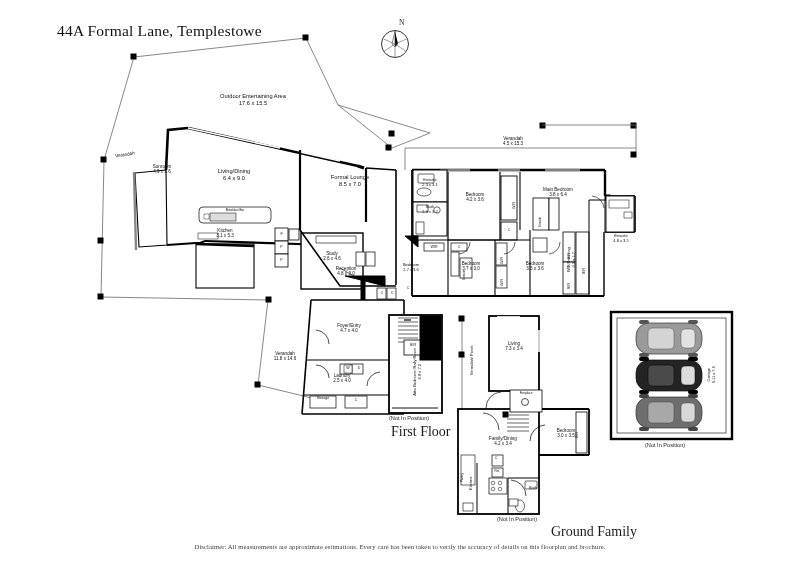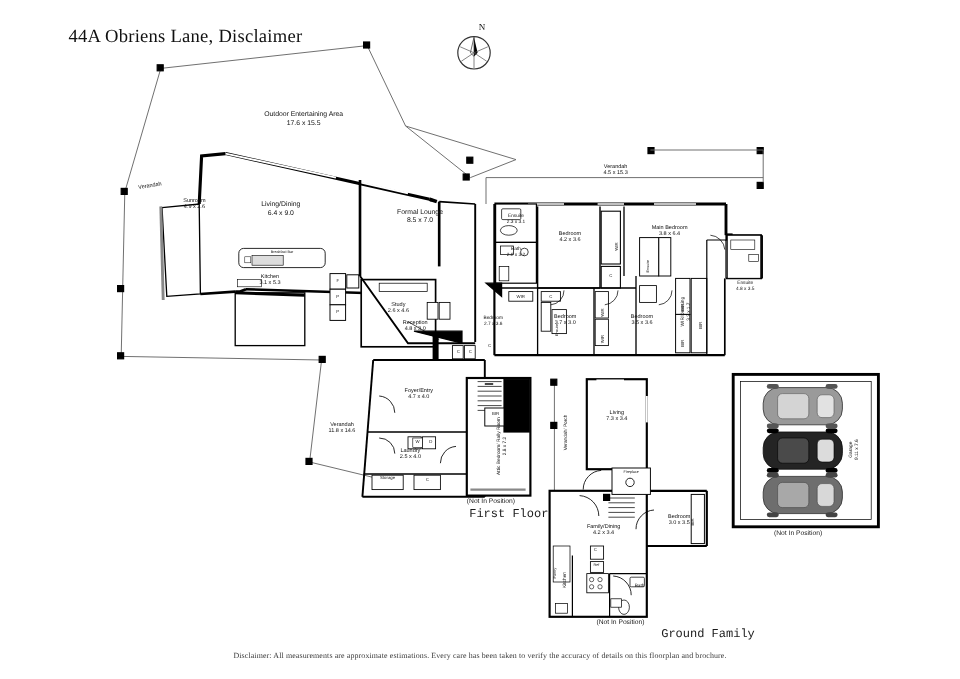--- a/index.html
+++ b/index.html
@@ -19,22 +19,22 @@
     white-space:nowrap;
   }
   .disclaimer{
     position:absolute;left:0;right:0;top:543px;
     text-align:center;
     font-family:"Liberation Serif", serif;
     font-size:6.6px;color:#3a3a3a;letter-spacing:.1px;
   }
   .floorcap{
     position:absolute;
-    font-family:Liberation Mono, monospace;
-    font-size:10px;color:#1a1a1a;white-space:nowrap;
+    font-family:Liberation Serif, serif;
+    font-size:14px;color:#1a1a1a;white-space:nowrap;
   }
   .notpos{
     position:absolute;
     font-size:5.6px;color:#222;white-space:nowrap;
   }
   
   .rm{
     position:absolute;
     text-align:center;
     line-height:1.18;
@@ -55,21 +55,21 @@
     position:absolute;font-size:3.6px;color:#111;white-space:nowrap;
     transform-origin:50% 50%;transform:rotate(-90deg);
   }
   svg{display:block;}
   .north{position:absolute;left:378px;top:20px;}
   .nlabel{position:absolute;left:399px;top:18px;font-size:7.5px;font-family:"Liberation Serif",serif;}
 </style>
 </head>
 <body>
 
-<div class="title">44A Obriens Lane, Disclaimer</div>
+<div class="title">44A Formal Lane, Templestowe</div>
 
 <div class="north">
   <svg width="34" height="40" viewBox="0 0 34 40">
     <circle cx="17" cy="24" r="13.5" fill="#fff" stroke="#333" stroke-width="1"></circle>
     <path d="M17 11 L20 24 L17 27 Z" fill="#000"></path>
     <path d="M17 11 L14 24 L17 27 Z" fill="#fff" stroke="#333" stroke-width=".6"></path>
     <path d="M17 27 L17 37" stroke="#555" stroke-width=".6"></path>
     <path d="M17 24 L5.5 19 M17 24 L28.5 19 M17 24 L6.5 31 M17 24 L27.5 31" stroke="#555" stroke-width=".6"></path>
   </svg>
 </div>

